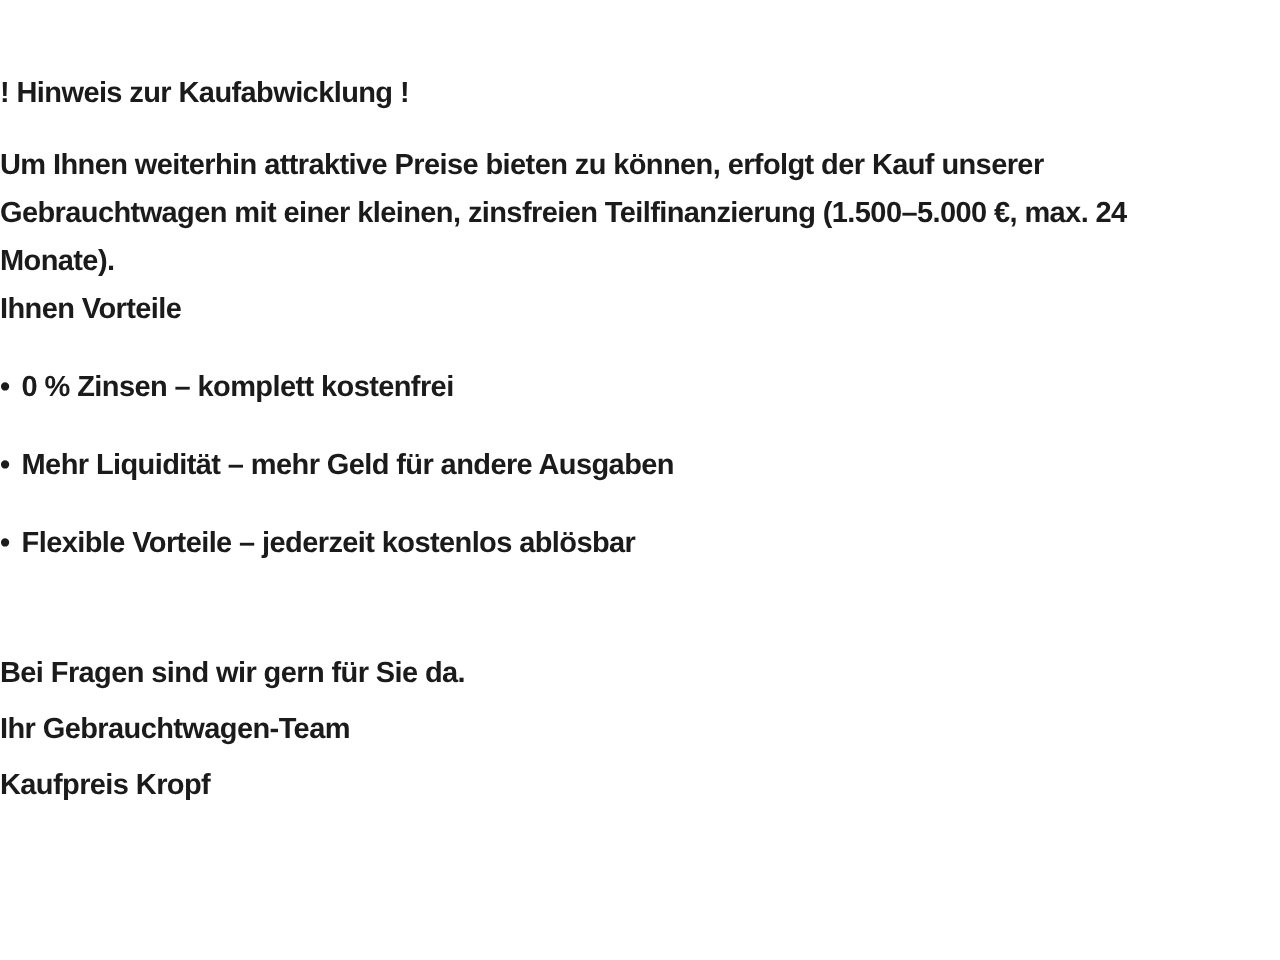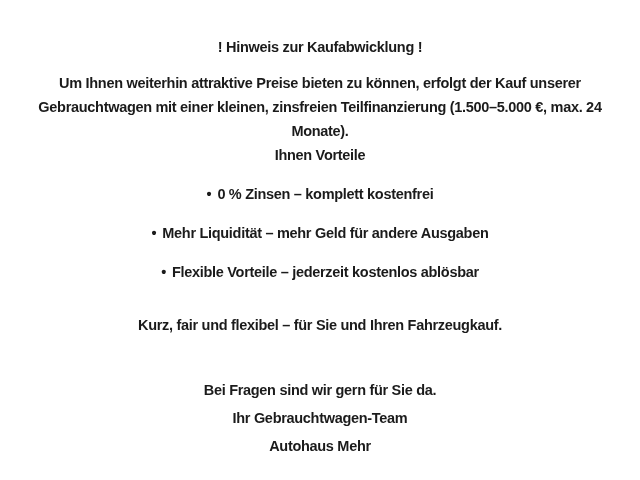--- a/index.html
+++ b/index.html
@@ -13,21 +13,20 @@
   .page {
     width: 640px;
     height: 480px;
     box-sizing: border-box;
     padding-top: 35px;
     font-family: "Liberation Sans", sans-serif;
     font-weight: 700;
     font-size: 14.5px;
     letter-spacing: -0.3px;
     color: #1b1b1b;
-    text-align: center;
   }
   .line {
     line-height: 24px;
     white-space: nowrap;
   }
   .intro-block { margin-top: 12px; }
   .benefit { margin-top: 15px; }
   .bullet-glyph { margin-right: 6px; }
   .tagline { margin-top: 29px; }
   .closing { margin-top: 41px; }
@@ -51,19 +50,18 @@
   <div class="line benefit">
     <span class="bullet-glyph">•</span><span>0 % Zinsen – komplett kostenfrei</span>
   </div>
   <div class="line benefit">
     <span class="bullet-glyph">•</span><span>Mehr Liquidität – mehr Geld für andere Ausgaben</span>
   </div>
   <div class="line benefit">
     <span class="bullet-glyph">•</span><span>Flexible Vorteile – jederzeit kostenlos ablösbar</span>
   </div>
 
-  <div class="line tagline">Kurz, fair und flexibel – für Sie und Ihren Fahrzeugkauf.</div>
 
   <div class="line closing">Bei Fragen sind wir gern für Sie da.</div>
   <div class="line sig">Ihr Gebrauchtwagen-Team</div>
-  <div class="line sig">Autohaus Mehr</div>
+  <div class="line sig">Kaufpreis Kropf</div>
 
 </div>
 
 </body></html>

